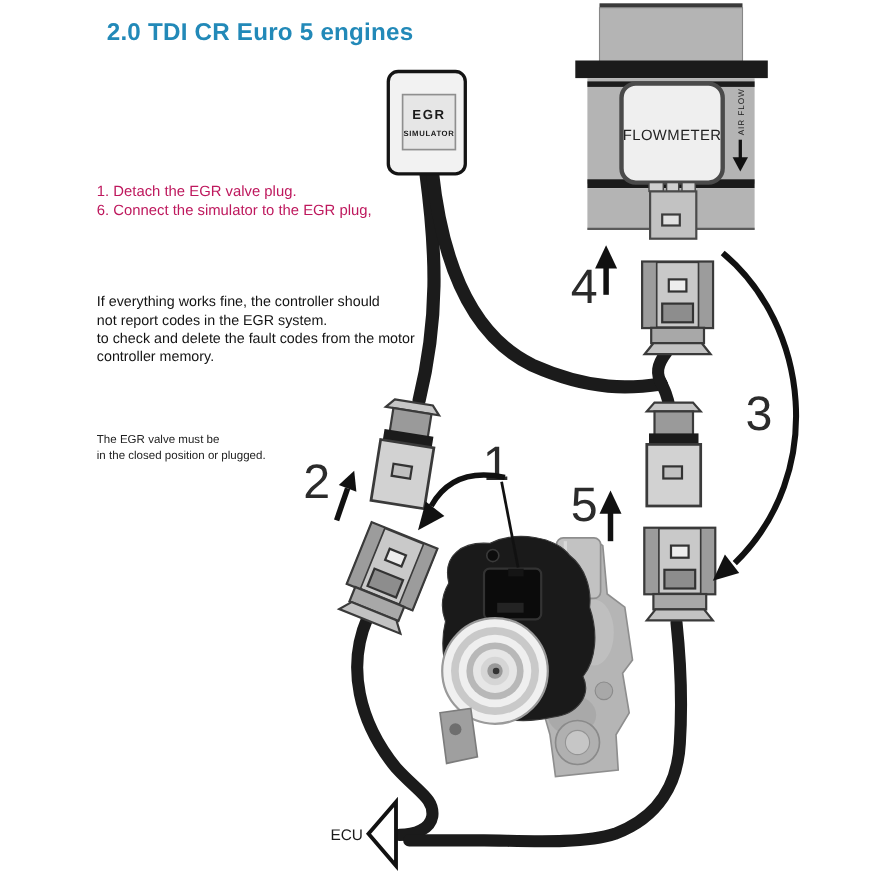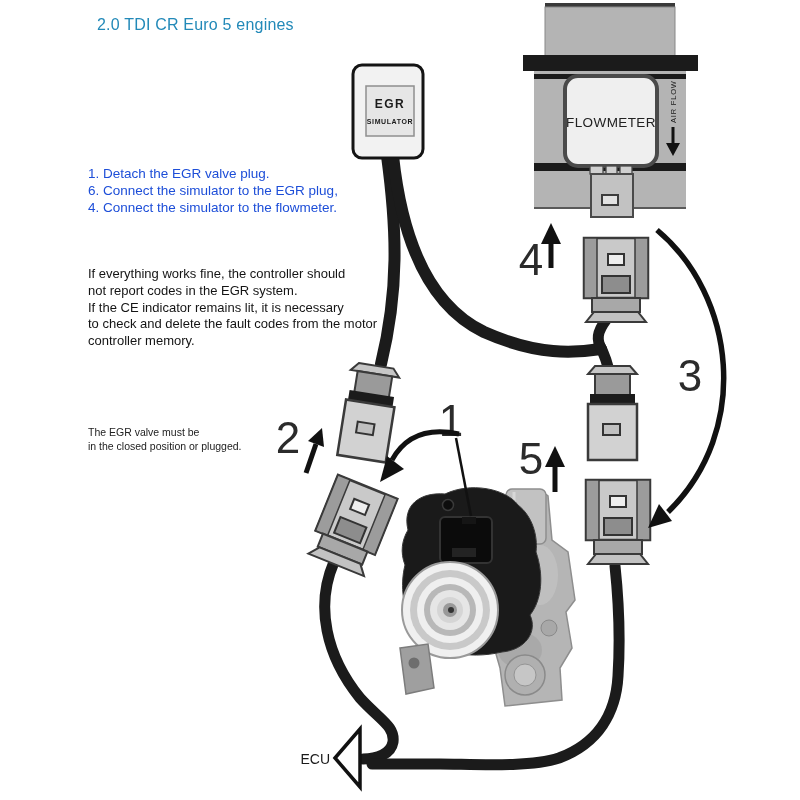--- a/index.html
+++ b/index.html
@@ -2,56 +2,54 @@
 <html><head>
 <meta charset="utf-8">
 <style>
   html,body { margin:0; padding:0; background:#ffffff; }
   .canvas {
     position:relative; width:800px; height:800px; background:#ffffff;
     font-family:"Liberation Sans", sans-serif; overflow:hidden;
   }
   .page-title {
     position:absolute; left:97px; top:16px;
-    font-size:16px; font-weight:normal; color:#2289b8; letter-spacing:0.2px;
+    font-size:22px; font-weight:bold; color:#2289b8; letter-spacing:0.2px;
   }
   .steps {
     position:absolute; left:88px; top:166px;
-    font-size:13.5px; line-height:16.8px; color:#1d4ed8;
+    font-size:13.5px; line-height:16.8px; color:#be185d;
   }
   .result {
     position:absolute; left:88px; top:266px;
     font-size:13px; line-height:16.8px; color:#141414;
   }
   .valve-note {
     position:absolute; left:88px; top:393px;
-    font-size:10.5px; line-height:14px; color:#222;margin-top:32px;
+    font-size:10.5px; line-height:14px; color:#222;
   }
   svg.diagram { position:absolute; left:0; top:0; }
   text { font-family:"Liberation Sans", sans-serif; }
   .marker { font-size:44px; fill:#2b2b2b; }
   .boxlabel { fill:#1a1a1a; }
 </style>
 </head>
 <body>
 
 <div class="canvas">
 
   <div class="page-title">2.0 TDI CR Euro 5 engines</div>
 
   <div class="steps">
     <div>1. Detach the EGR valve plug.</div>
     <div>6. Connect the simulator to the EGR plug,</div>
-    <div>4. Connect the simulator to the flowmeter.</div>
   </div>
 
   <div class="result">
     <div>If everything works fine, the controller should</div>
     <div>not report codes in the EGR system.</div>
-    <div>If the CE indicator remains lit, it is necessary</div>
     <div>to check and delete the fault codes from the motor</div>
     <div>controller memory.</div>
   </div>
 
   <div class="valve-note">
     <div>The EGR valve must be</div>
     <div>in the closed position or plugged.</div>
   </div>
 
   <svg class="diagram" width="800" height="800" viewBox="0 0 800 800">

